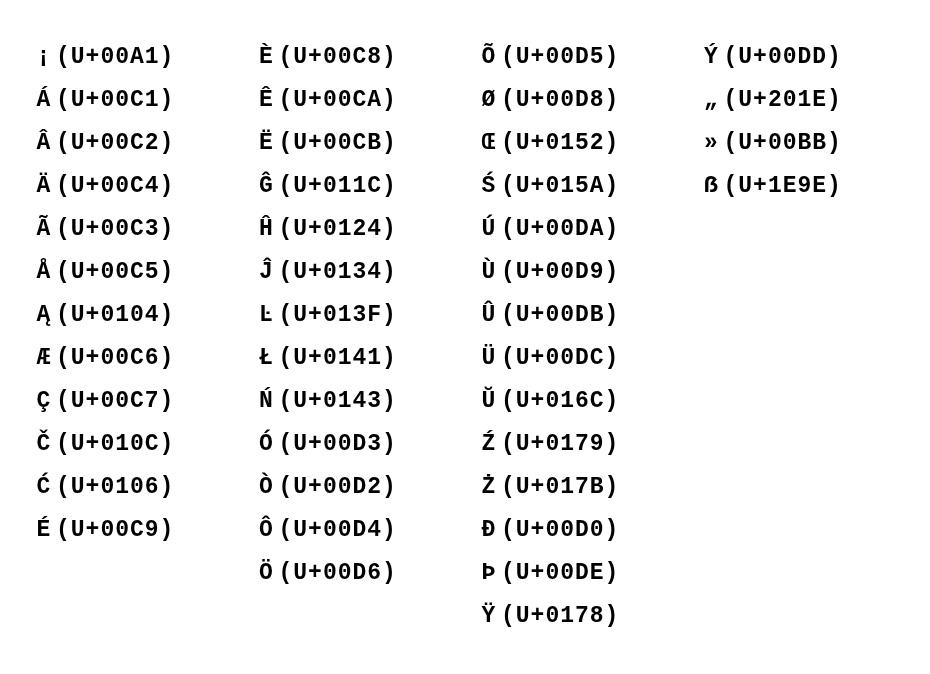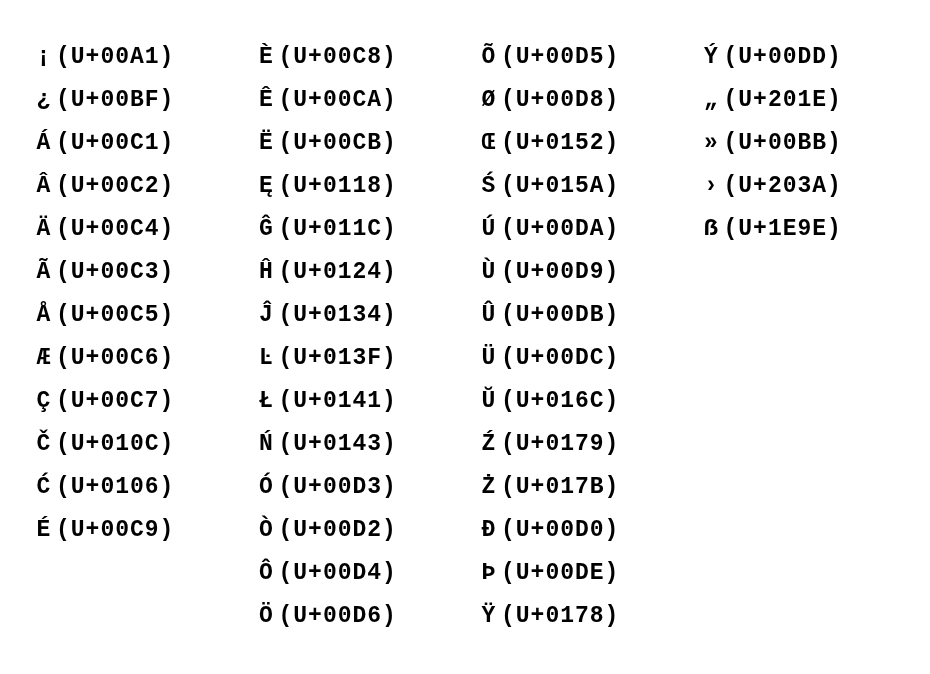--- a/index.html
+++ b/index.html
@@ -43,37 +43,36 @@
     .code {
       font-variant-numeric: tabular-nums;
     }
   </style>
 </head>
 <body>
 
 <div class="cols">
   <div class="col">
       <div class="entry"><span class="glyph">¡</span><span class="code">(U+00A1)</span></div>
-      <div class="entry"><span class="glyph">¿</span><span class="code">(U+00BF)</span></div>
       <div class="entry"><span class="glyph">Á</span><span class="code">(U+00C1)</span></div>
       <div class="entry"><span class="glyph">Â</span><span class="code">(U+00C2)</span></div>
       <div class="entry"><span class="glyph">Ä</span><span class="code">(U+00C4)</span></div>
       <div class="entry"><span class="glyph">Ã</span><span class="code">(U+00C3)</span></div>
       <div class="entry"><span class="glyph">Å</span><span class="code">(U+00C5)</span></div>
+      <div class="entry"><span class="glyph">Ą</span><span class="code">(U+0104)</span></div>
       <div class="entry"><span class="glyph">Æ</span><span class="code">(U+00C6)</span></div>
       <div class="entry"><span class="glyph">Ç</span><span class="code">(U+00C7)</span></div>
       <div class="entry"><span class="glyph">Č</span><span class="code">(U+010C)</span></div>
       <div class="entry"><span class="glyph">Ć</span><span class="code">(U+0106)</span></div>
       <div class="entry"><span class="glyph">É</span><span class="code">(U+00C9)</span></div>
     </div>
   <div class="col">
       <div class="entry"><span class="glyph">È</span><span class="code">(U+00C8)</span></div>
       <div class="entry"><span class="glyph">Ê</span><span class="code">(U+00CA)</span></div>
       <div class="entry"><span class="glyph">Ë</span><span class="code">(U+00CB)</span></div>
-      <div class="entry"><span class="glyph">Ę</span><span class="code">(U+0118)</span></div>
       <div class="entry"><span class="glyph">Ĝ</span><span class="code">(U+011C)</span></div>
       <div class="entry"><span class="glyph">Ĥ</span><span class="code">(U+0124)</span></div>
       <div class="entry"><span class="glyph">Ĵ</span><span class="code">(U+0134)</span></div>
       <div class="entry"><span class="glyph">Ŀ</span><span class="code">(U+013F)</span></div>
       <div class="entry"><span class="glyph">Ł</span><span class="code">(U+0141)</span></div>
       <div class="entry"><span class="glyph">Ń</span><span class="code">(U+0143)</span></div>
       <div class="entry"><span class="glyph">Ó</span><span class="code">(U+00D3)</span></div>
       <div class="entry"><span class="glyph">Ò</span><span class="code">(U+00D2)</span></div>
       <div class="entry"><span class="glyph">Ô</span><span class="code">(U+00D4)</span></div>
       <div class="entry"><span class="glyph">Ö</span><span class="code">(U+00D6)</span></div>
@@ -91,16 +90,15 @@
       <div class="entry"><span class="glyph">Ź</span><span class="code">(U+0179)</span></div>
       <div class="entry"><span class="glyph">Ż</span><span class="code">(U+017B)</span></div>
       <div class="entry"><span class="glyph">Ð</span><span class="code">(U+00D0)</span></div>
       <div class="entry"><span class="glyph">Þ</span><span class="code">(U+00DE)</span></div>
       <div class="entry"><span class="glyph">Ÿ</span><span class="code">(U+0178)</span></div>
     </div>
   <div class="col">
       <div class="entry"><span class="glyph">Ý</span><span class="code">(U+00DD)</span></div>
       <div class="entry"><span class="glyph">„</span><span class="code">(U+201E)</span></div>
       <div class="entry"><span class="glyph">»</span><span class="code">(U+00BB)</span></div>
-      <div class="entry"><span class="glyph">›</span><span class="code">(U+203A)</span></div>
       <div class="entry"><span class="glyph">ẞ</span><span class="code">(U+1E9E)</span></div>
     </div>
 </div>
 
 </body></html>

